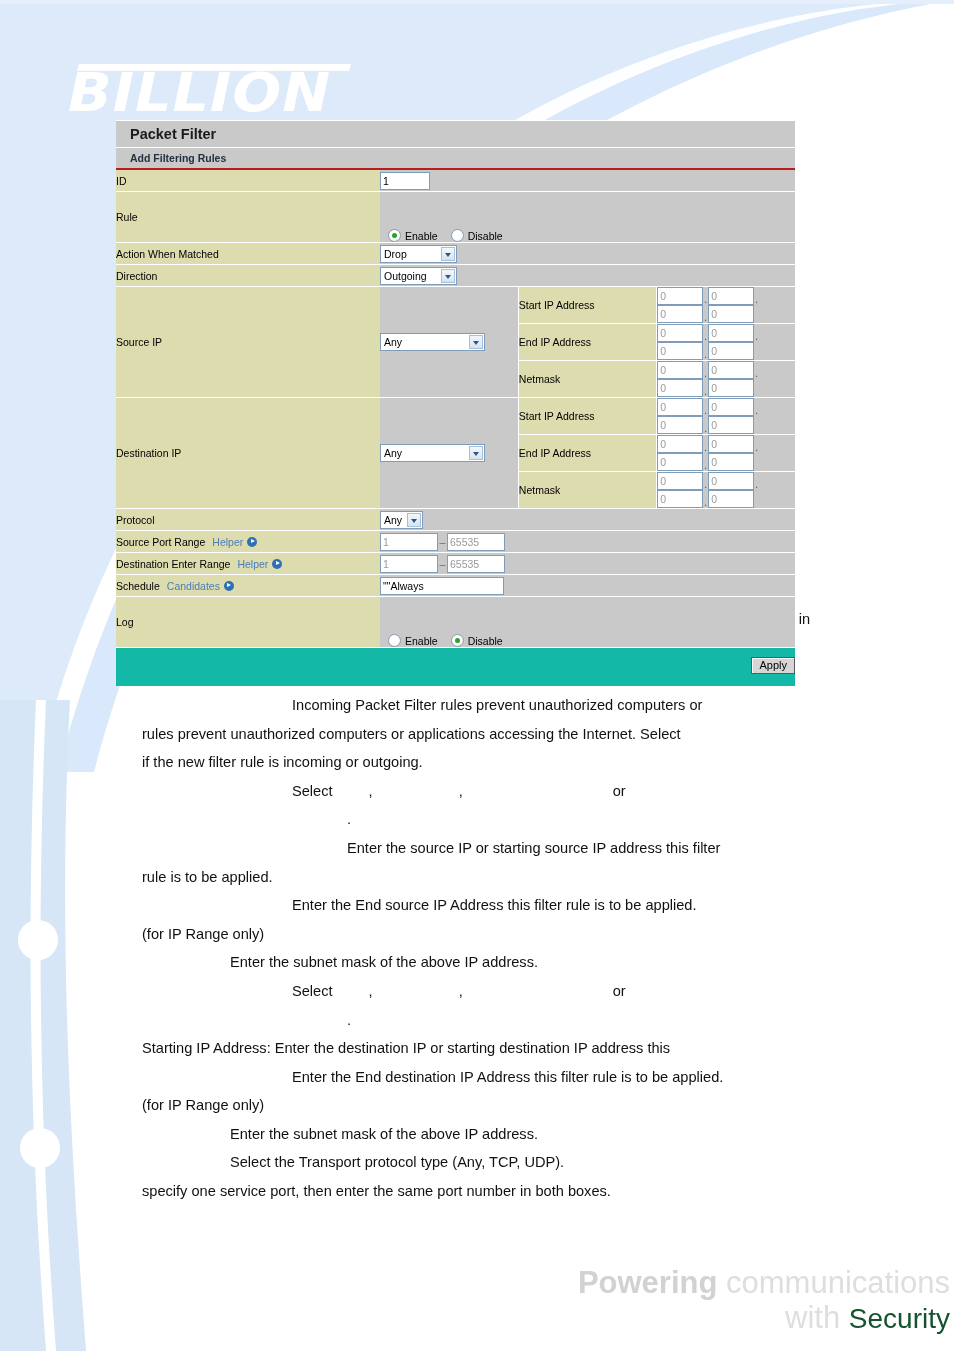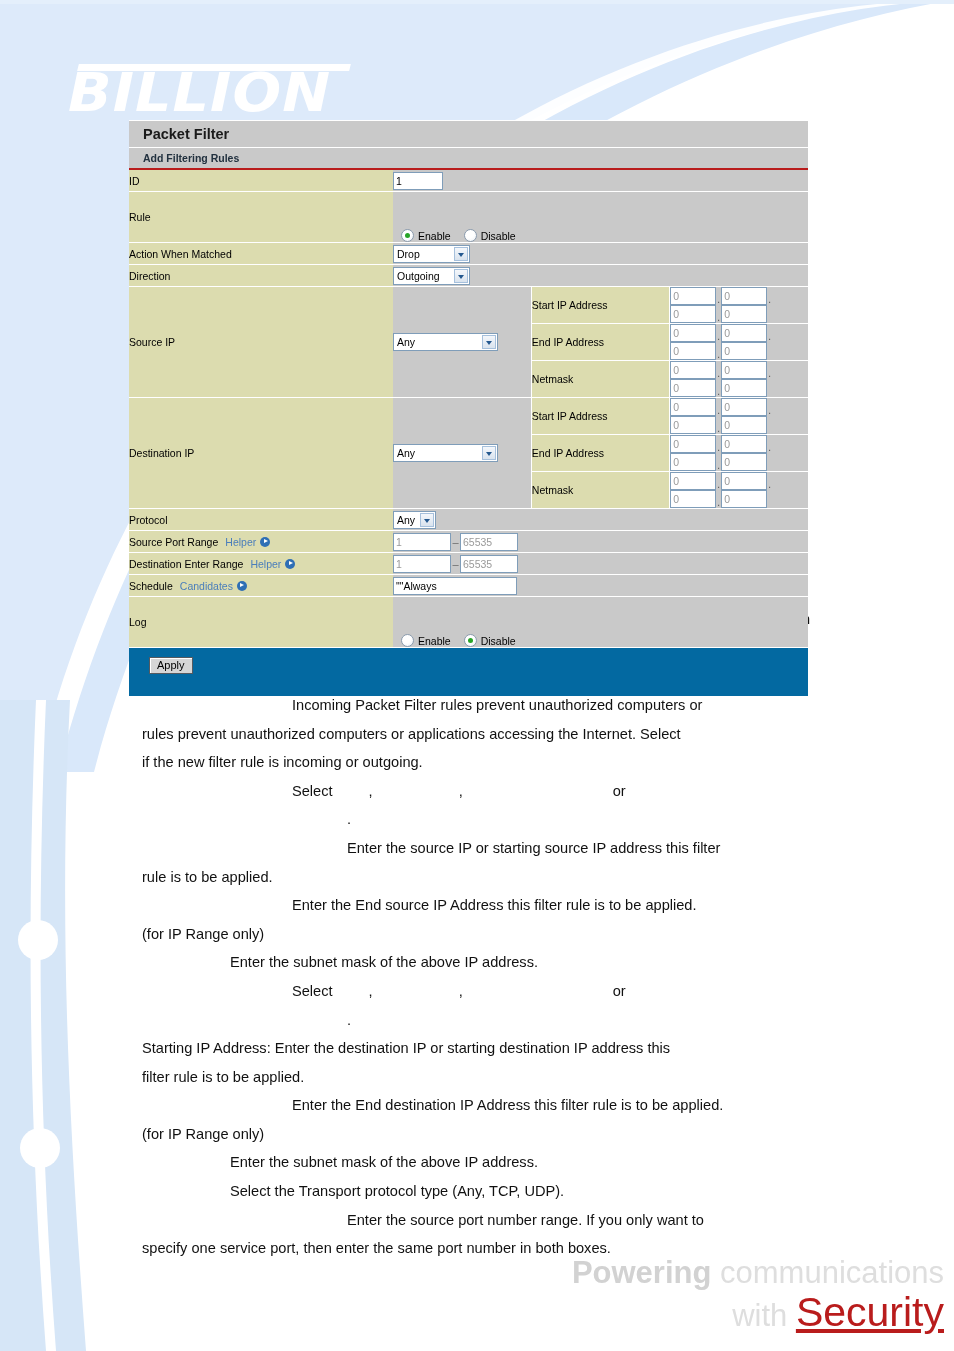--- a/index.html
+++ b/index.html
@@ -53,21 +53,21 @@
     letter-spacing: 1px;
     color: #ffffff;
     line-height: 1;
     transform: scaleX(1.06);
     transform-origin: left center;
   }
 
   
   .config-panel {
     position: absolute;
-    left: 129px;
+    left: 116px;
     top: 120px;
     width: 679px;
     z-index: 4;
     background: #c9c9c9;
     border-top: 1px solid #ffffff;
     font-size: 11px;
     color: #000000;
   }
   .panel-title {
     background: #c9c9c9;
@@ -251,22 +251,23 @@
     content: "";
     position: absolute;
     left: 3.5px; top: 2.5px;
     border-top: 2.5px solid transparent;
     border-bottom: 2.5px solid transparent;
     border-left: 4px solid #ffffff;
   }
 
   
   .apply-row {
-    background: #0369a1;
-    padding: 9px 0 22px 20px;
+    background: #14b8a6;
+    padding: 9px 0 12px 20px;
+    text-align: right;
   }
   .btn-apply {
     display: inline-block;
     border: 1px solid #555a60;
     background: #d6d6d6;
     font-size: 11px;
     font-family: "Liberation Sans", sans-serif;
     color: #000;
     padding: 1px 7px 2px 7px;
     box-shadow: inset 1px 1px 0 #ffffff;
@@ -292,33 +293,33 @@
   .gap-sm  { display: inline-block; width: 36px; }
   .gap-md  { display: inline-block; width: 86px; }
   .gap-lg  { display: inline-block; width: 150px; }
   .gap-xl  { display: inline-block; width: 205px; }
   .ind-2 { padding-left: 52px; }
   .ind-3 { padding-left: 88px; }
 
   
   .tagline {
     position: absolute;
-    right: 10px;
+    right: 4px;
     bottom: 18px;
     z-index: 3;
     text-align: right;
     font-family: "Liberation Sans", sans-serif;
     color: #d8d8d8;
     line-height: 1.0;
   }
   .tagline .l1 { font-size: 31px; white-space: nowrap; }
   .tagline .l2 { font-size: 31px; white-space: nowrap; margin-top: 4px; }
   .tg-bold { font-weight: bold; color: #d2d2d2; }
   .tg-light { color: #dedede; }
-  .tg-big { font-size: 41px; color: #b91c1c; text-decoration: underline; }
+  .tg-big { font-size: 28px; color: #14532d; }
 </style>
 </head>
 <body>
 
 <svg id="bg-decor" viewBox="0 0 954 1351" preserveAspectRatio="none" xmlns="http://www.w3.org/2000/svg">
 
   <path d="M0,0 L954,0 C760,10 520,90 330,260 C190,385 90,560 40,760 L0,760 Z" fill="#ddeafa"></path>
   <path d="M954,0 C770,16 540,98 350,268 C210,392 110,566 58,766 L40,766 C94,556 196,374 338,246 C528,76 762,0 954,0 Z" fill="#ffffff" opacity="0.92"></path>
   <path d="M954,0 C790,26 572,108 386,276 C246,400 146,572 94,772 L58,772 C112,562 214,382 356,254 C546,84 776,6 954,0 Z" fill="#d9e8fa"></path>
 
@@ -507,30 +508,26 @@
   <p>rule is to be applied.</p>
   <p>
     <span class="gap-lg"></span><span>Enter the End source IP Address this filter rule is to be applied.</span>
   </p>
   <p>(for IP Range only)</p>
   <p class="ind-3">Enter the subnet mask of the above IP address.</p>
   <p>
     <span class="gap-lg"></span><span>Select</span><span class="gap-sm"></span><span>,</span><span class="gap-md"></span><span>,</span><span class="gap-lg"></span><span>or</span><span class="gap-xl"></span><span>.</span>
   </p>
   <p>Starting IP Address: Enter the destination IP or starting destination IP address this</p>
-  <p>filter rule is to be applied.</p>
   <p>
     <span class="gap-lg"></span><span>Enter the End destination IP Address this filter rule is to be applied.</span>
   </p>
   <p>(for IP Range only)</p>
   <p class="ind-3">Enter the subnet mask of the above IP address.</p>
   <p class="ind-3">Select the Transport protocol type (Any, TCP, UDP).</p>
-  <p>
-    <span class="gap-xl"></span><span>Enter the source port number range. If you only want to</span>
-  </p>
   <p>specify one service port, then enter the same port number in both boxes.</p>
 </div>
 
 <div class="tagline">
   <div class="l1">
     <span class="tg-bold">Powering</span>
     <span class="tg-light">communications</span>
   </div>
   <div class="l2">
     <span class="tg-light">with</span>

